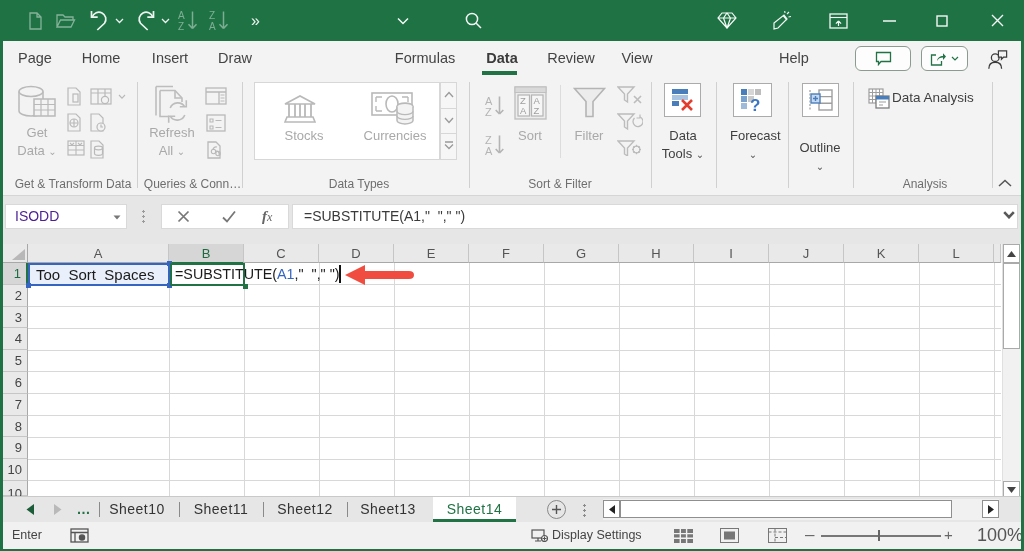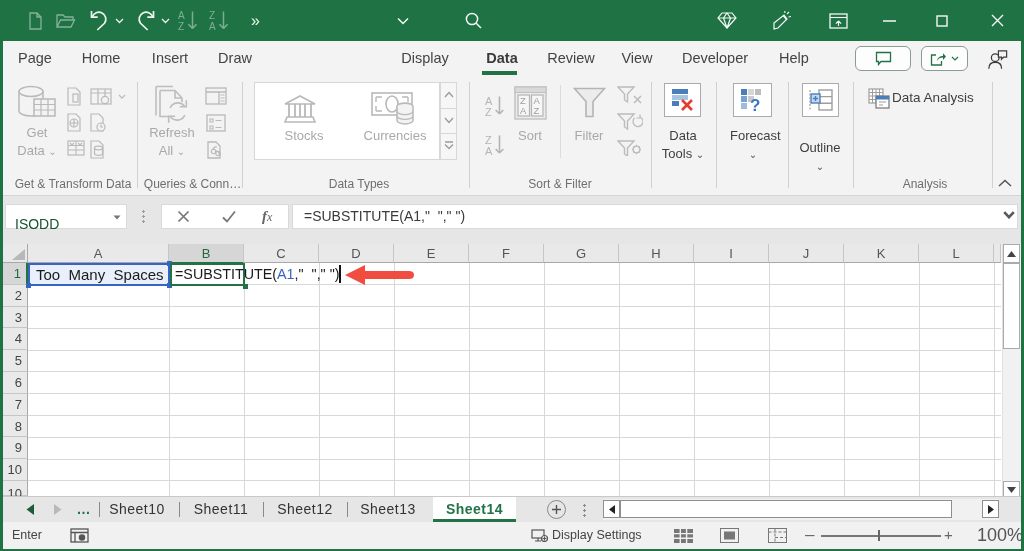--- a/index.html
+++ b/index.html
@@ -144,26 +144,25 @@
   <svg width="13" height="13" viewBox="0 0 13 13">
           <path d="M1 1 L12 12 M12 1 L1 12" stroke="#fff" stroke-width="1.4"></path>
         </svg>
  </div>
 </div>
 <div id="tabrow">
  <div class="rtab" style="left:12px;width:40px">Page</div>
  <div class="rtab" style="left:73px;width:50px">Home</div>
  <div class="rtab" style="left:143px;width:48px">Insert</div>
  <div class="rtab" style="left:210px;width:44px">Draw</div>
- <div class="rtab" style="left:383px;width:78px">Display</div>
+ <div class="rtab" style="left:383px;width:78px">Formulas</div>
  <div class="rtab" style="left:477px;width:44px;color:#3b3b3b;font-weight:bold">Data</div>
  <div style="position:absolute;left:479px;top:30px;width:35px;height:4px;background:#217346"></div>
  <div class="rtab" style="left:540px;width:56px">Review</div>
  <div class="rtab" style="left:614px;width:40px">View</div>
- <div class="rtab" style="left:672px;width:80px">Developer</div>
  <div class="rtab" style="left:770px;width:42px">Help</div>
 
  <div style="position:absolute;left:852px;top:5px;width:56px;height:25px;background:#fdfdfd;border:1px solid #8b9b90;border-radius:6px;display:flex;align-items:center;justify-content:center">
   <svg width="17" height="15" viewBox="0 0 17 15">
           <path d="M1.5 1.5 h14 v9 h-9.5 l-2.5 3 v-3 h-2 z" fill="none" stroke="#217346" stroke-width="1.3"></path>
         </svg>
  </div>
 
  <div style="position:absolute;left:918px;top:5px;width:47px;height:25px;background:#fdfdfd;border:1px solid #8b9b90;border-radius:6px;display:flex;align-items:center;justify-content:center;gap:5px">
   <svg width="16" height="14" viewBox="0 0 16 14">
@@ -368,21 +367,21 @@
  </svg>
  <div class="abs" style="left:889px;top:15px;font-size:13.5px;color:#3f3f3f">Data Analysis</div>
  <div class="gsep" style="left:989px"></div>
  <div class="glabel" style="left:872px;width:100px">Analysis</div>
  <svg class="abs" style="left:995px;top:104px" width="14" height="8" viewBox="0 0 14 8">
         <path d="M1 7 l6-5.5 6 5.5" fill="none" stroke="#555" stroke-width="1.5"></path>
       </svg>
 </div>
 <div id="fbar">
  <div class="fbox" style="left:2px;top:8px;width:122px;height:25px"></div>
- <div class="abs" style="left:12px;top:16px;height:25px;line-height:25px;font-size:14px;color:#14532d">ISODD</div>
+ <div class="abs" style="left:12px;top:8px;height:25px;line-height:25px;font-size:14px;color:#4c1d95">ISODD</div>
  <svg class="abs" style="left:110px;top:19px" width="8" height="5" viewBox="0 0 8 5">
         <path d="M0.5 0.5 L4 4.5 L7.5 0.5" fill="#777"></path>
       </svg>
  <div class="abs" style="left:139px;top:13px;width:3px;height:15px;background-image:radial-gradient(circle, #9a9a9a 1.1px, transparent 1.2px);background-size:3px 5px"></div>
  <div class="fbox" style="left:158px;top:8px;width:128px;height:25px"></div>
  <svg class="abs" style="left:174px;top:14px" width="13" height="13" viewBox="0 0 13 13">
         <path d="M1.5 1.5 L11.5 11.5 M11.5 1.5 L1.5 11.5" stroke="#777" stroke-width="1.7"></path>
       </svg>
  <svg class="abs" style="left:219px;top:14px" width="14" height="13" viewBox="0 0 14 13">
         <path d="M1 7.5 L5 11.5 L13 1.5" fill="none" stroke="#777" stroke-width="1.8"></path>
@@ -446,21 +445,21 @@
  <div class="hline" style="top:88px;width:973px"></div>
  <div class="hline" style="top:110px;width:973px"></div>
  <div class="hline" style="top:131px;width:973px"></div>
  <div class="hline" style="top:153px;width:973px"></div>
  <div class="hline" style="top:175px;width:973px"></div>
  <div class="hline" style="top:197px;width:973px"></div>
  <div class="hline" style="top:219px;width:973px"></div>
  <div class="hline" style="top:240px;width:973px"></div>
 
  <div class="abs" style="left:25px;top:23px;width:142px;height:23px;background:#e9f0fb;border:2px solid #3565c0"></div>
- <div class="abs" style="left:33px;top:24px;height:21px;line-height:21px;font-size:15px;color:#1a1a1a;white-space:pre">Too  Many  Spaces</div>
+ <div class="abs" style="left:33px;top:24px;height:21px;line-height:21px;font-size:15px;color:#1a1a1a;white-space:pre">Too  Sort  Spaces</div>
  <div class="abs" style="left:164px;top:21px;width:5px;height:5px;background:#3565c0"></div>
  <div class="abs" style="left:164px;top:43px;width:5px;height:5px;background:#3565c0"></div>
  <div class="abs" style="left:23px;top:43px;width:5px;height:5px;background:#3565c0"></div>
 
  <div class="abs" style="left:167px;top:23px;width:75px;height:23px;background:#fff;border:2px solid #217346"></div>
  <div class="abs" style="left:172px;top:24px;height:21px;line-height:21px;font-size:14.3px;color:#1a1a1a;white-space:pre">=SUBSTITUTE(<span style="color:#3565c0">A1</span>,"  "," ")</div>
  <div class="abs" style="left:336px;top:25px;width:1.5px;height:18px;background:#111"></div>
  <div class="abs" style="left:240px;top:44px;width:5px;height:5px;background:#217346"></div>
 
  <svg class="abs" style="left:340px;top:24px" width="74" height="22" viewBox="0 0 74 22">
@@ -489,21 +488,21 @@
       </svg>
  <div class="stab" style="left:68px;width:26px;color:#217346;font-weight:bold;letter-spacing:1px">…</div>
  <div class="stsep" style="left:96px"></div>
  <div class="stab" style="left:100px;width:68px">Sheet10</div>
  <div class="stsep" style="left:176px"></div>
  <div class="stab" style="left:184px;width:68px">Sheet11</div>
  <div class="stsep" style="left:260px"></div>
  <div class="stab" style="left:268px;width:68px">Sheet12</div>
  <div class="stsep" style="left:344px"></div>
  <div class="stab" style="left:351px;width:68px">Sheet13</div>
- <div class="stab" style="left:430px;width:83px;background:#fff;border-bottom:3px solid #217346;color:#217346;font-weight:bold;height:25px">Sheet14</div>
+ <div class="stab" style="left:430px;width:83px;background:#fff;border-bottom:3px solid #217346;color:#217346;font-weight:normal;height:25px">Sheet14</div>
  <div class="abs" style="left:544px;top:3px;width:19px;height:19px;border:1.5px solid #888;border-radius:50%;display:flex;align-items:center;justify-content:center">
   <svg width="11" height="11" viewBox="0 0 11 11">
           <path d="M5.5 1 V10 M1 5.5 H10" stroke="#555" stroke-width="1.4"></path>
         </svg>
  </div>
  <div class="abs" style="left:580px;top:6px;width:3px;height:14px;background-image:radial-gradient(circle, #8a8a8a 1.2px, transparent 1.3px);background-size:3px 5px"></div>
 
  <div class="abs" style="left:600px;top:2px;width:396px;height:21px;background:#f1f1f1"></div>
  <div class="abs" style="left:600px;top:3px;width:17px;height:18px;background:#fff;border:1px solid #8f8f8f;display:flex;align-items:center;justify-content:center">
   <svg width="6" height="9" viewBox="0 0 6 9">

